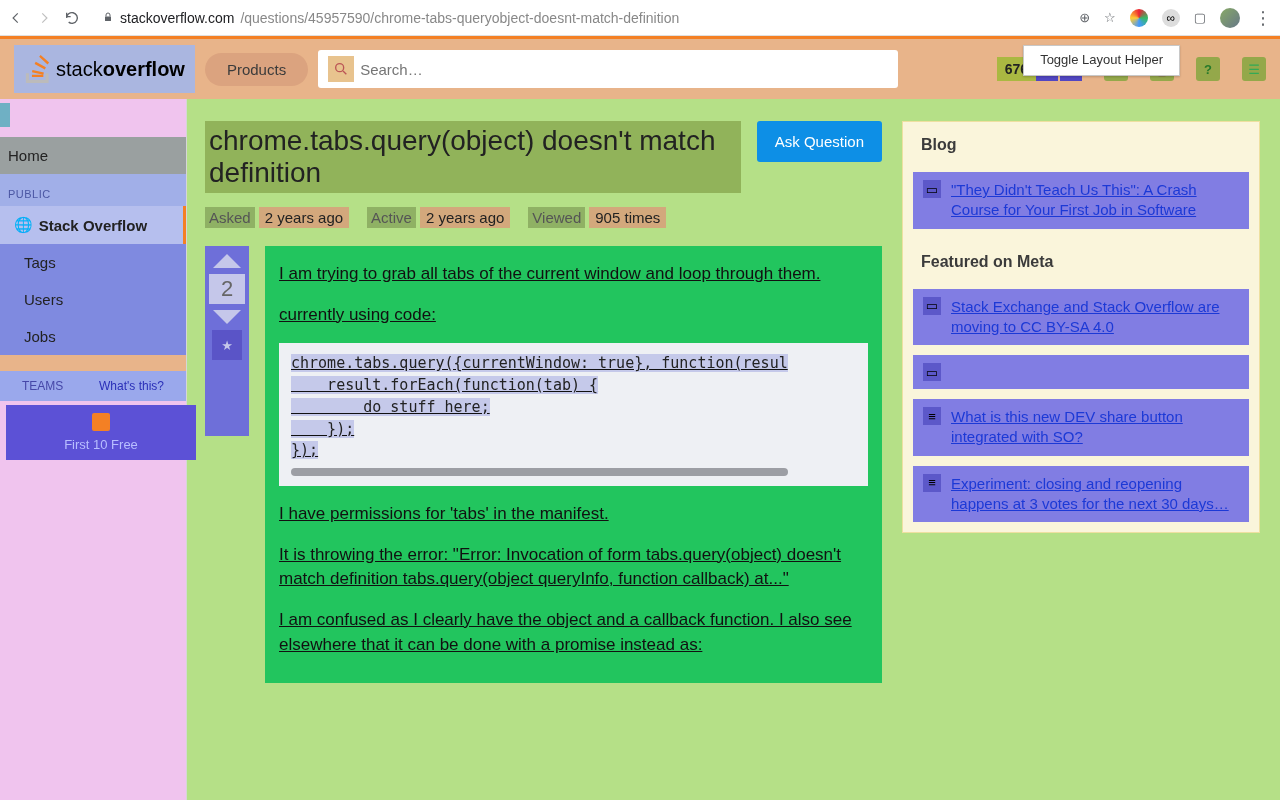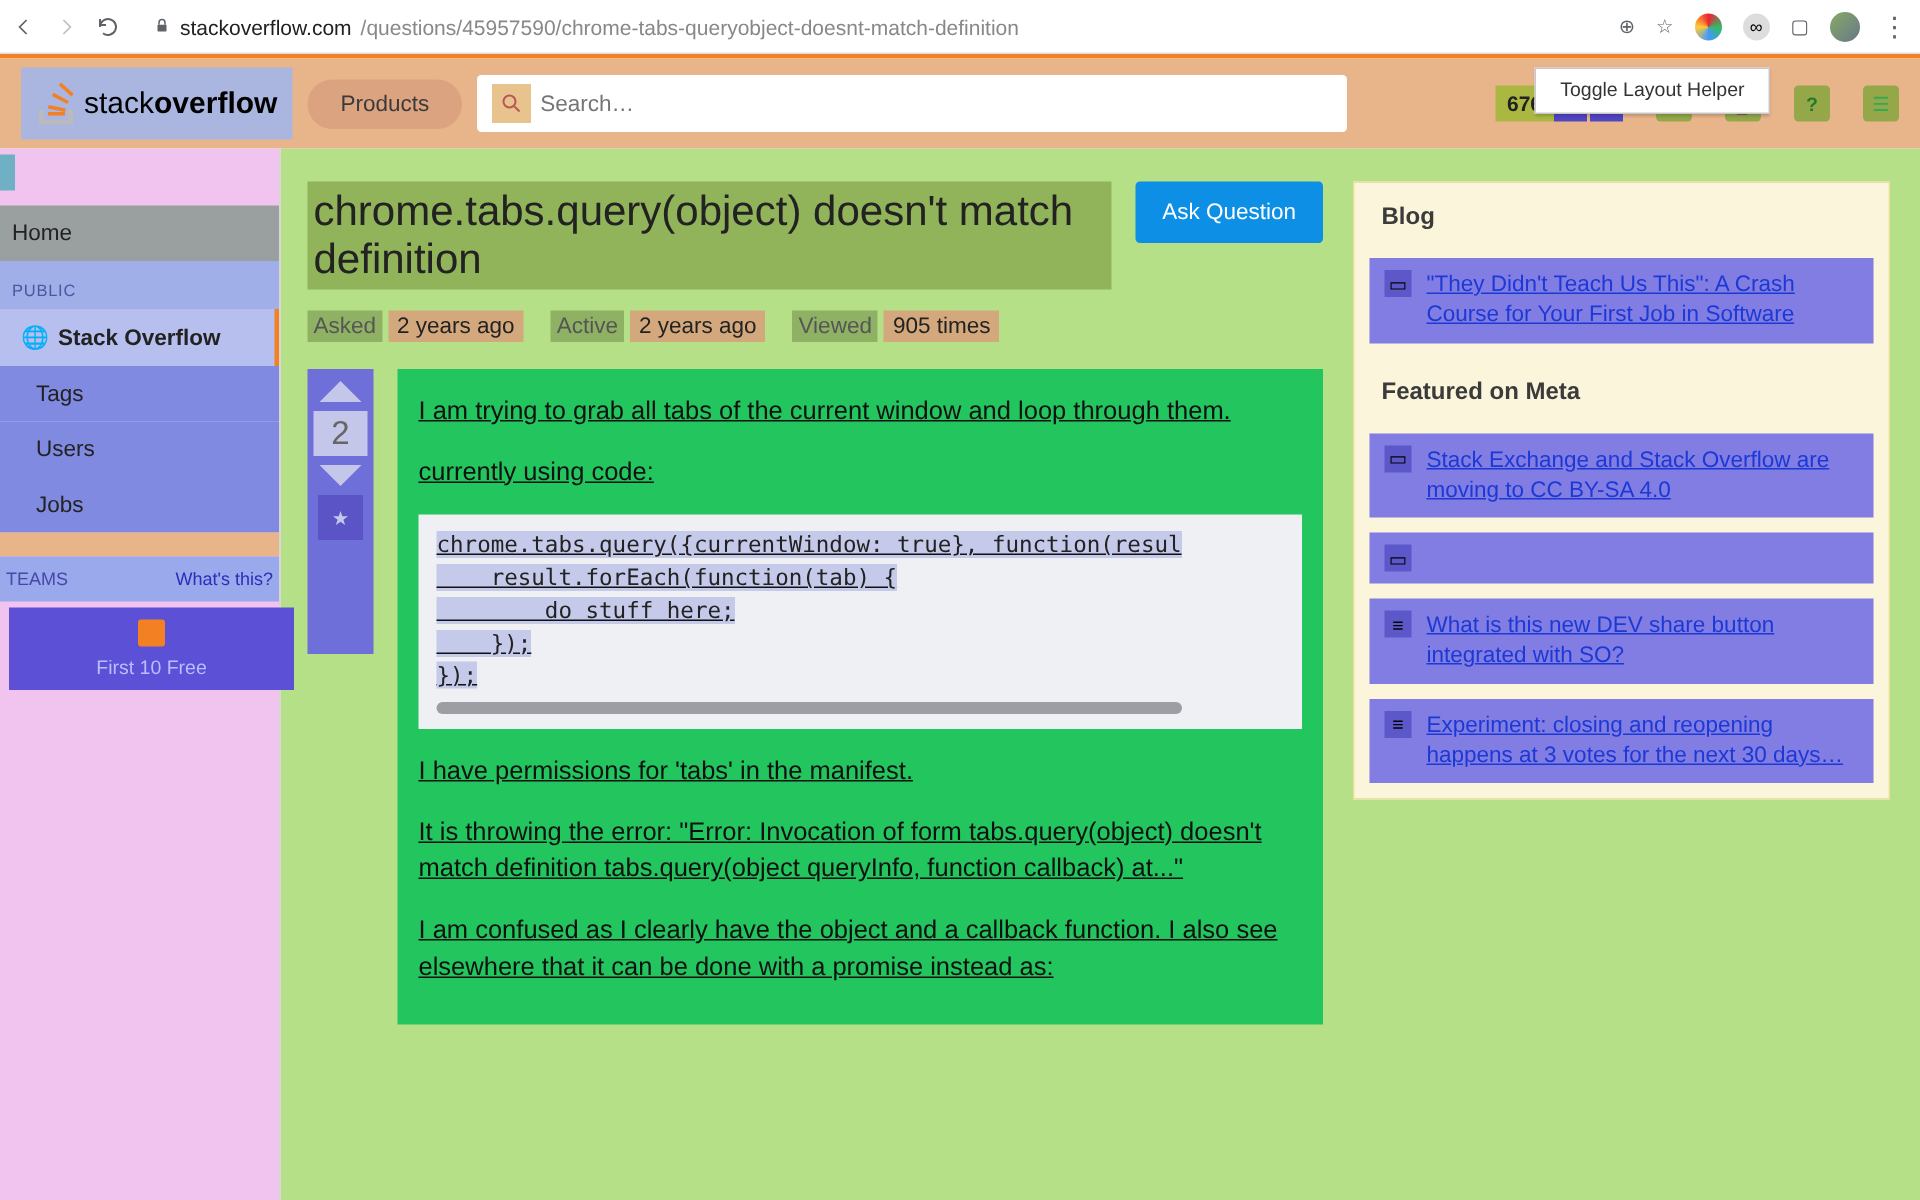--- a/index.html
+++ b/index.html
@@ -40,21 +40,21 @@
 
 
 .page { display: flex; height: calc(800px - 36px - 3px - 60px); }
 .leftcol { width: 187px; background: #f0c4ee; border-right: 1px solid #d6d6d6; position: relative; }
 .leftcol .tiny-bar { width: 10px; height: 24px; background: #6fb0c4; margin: 4px 0 10px 0; }
 .nav-home { background: #9aa0a0; padding: 10px 8px; font-size: 15px; color: #222; cursor: pointer; }
 .nav-section { font-size: 11px; color: #4b57a3; padding: 14px 8px 6px; background: #a1afe8; letter-spacing: .5px; }
 .nav-item { padding: 10px 8px 10px 14px; font-size: 15px; color: #222; background: #7f8ae0; cursor: pointer; display: flex; align-items: center; gap: 6px; }
 .nav-item.active { background: #b6bfee; border-right: 3px solid #f48024; font-weight: bold; }
 .nav-item.sub { padding-left: 24px; }
-.teams-row { display: flex; background: #9aa8ec; padding: 8px 4px; font-size: 12px; color: #4647a8; align-items: center; gap: 6px; }
+.teams-row { display: flex; background: #9aa8ec; padding: 8px 22px; font-size: 12px; color: #4647a8; align-items: center; gap: 6px; }
 .teams-btn { background: #5c51d6; color: #b8beff; padding: 8px 10px; margin: 4px 0 0 6px; font-size: 13px; display: flex; align-items: center; gap: 6px; cursor: pointer; width: 190px; flex-direction: column; }
 
 .maincol { flex: 1; background: #b5e087; padding: 22px 20px 0 0; display: flex; overflow: hidden; }
 .content { flex: 1; padding-left: 18px; min-width: 0; }
 .title-row { display: flex; align-items: flex-start; gap: 16px; }
 .q-title { background: #91b35a; padding: 4px 4px; font-size: 28px; color: #222; flex: 1; }
 .ask-btn { background: #0d8fe6; color: #fff; padding: 12px 18px; font-size: 15px; border-radius: 3px; cursor: pointer; white-space: nowrap; }
 .stats { display: flex; gap: 18px; margin: 14px 0 18px 0; font-size: 15px; }
 .stat-lbl { background: #8fb164; color: #555; padding: 2px 4px; }
 .stat-val { background: #d3a87c; color: #222; padding: 2px 6px; }

